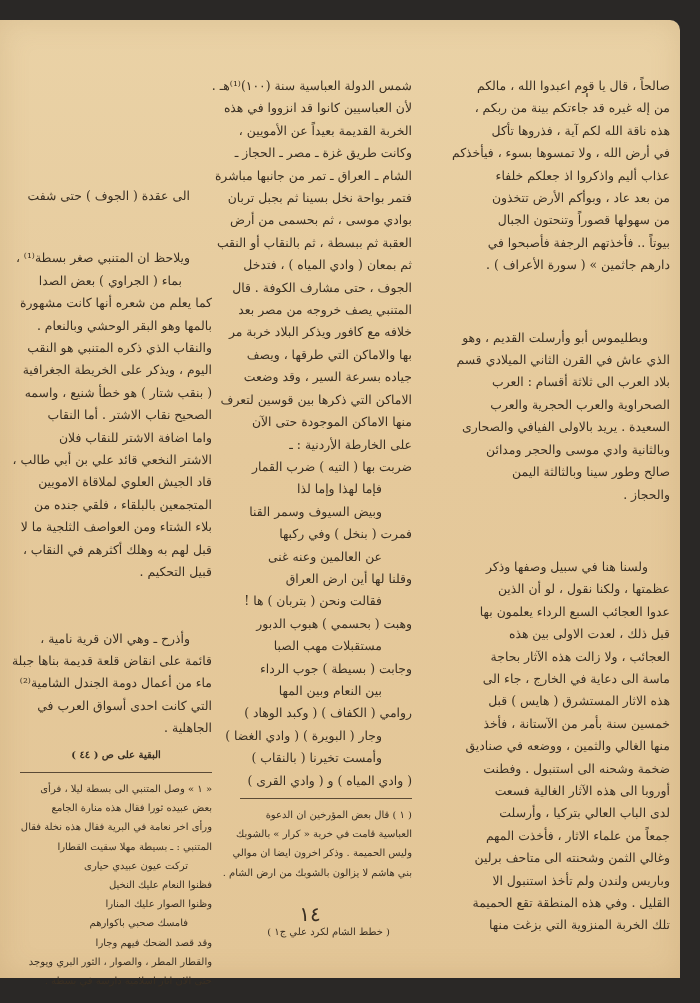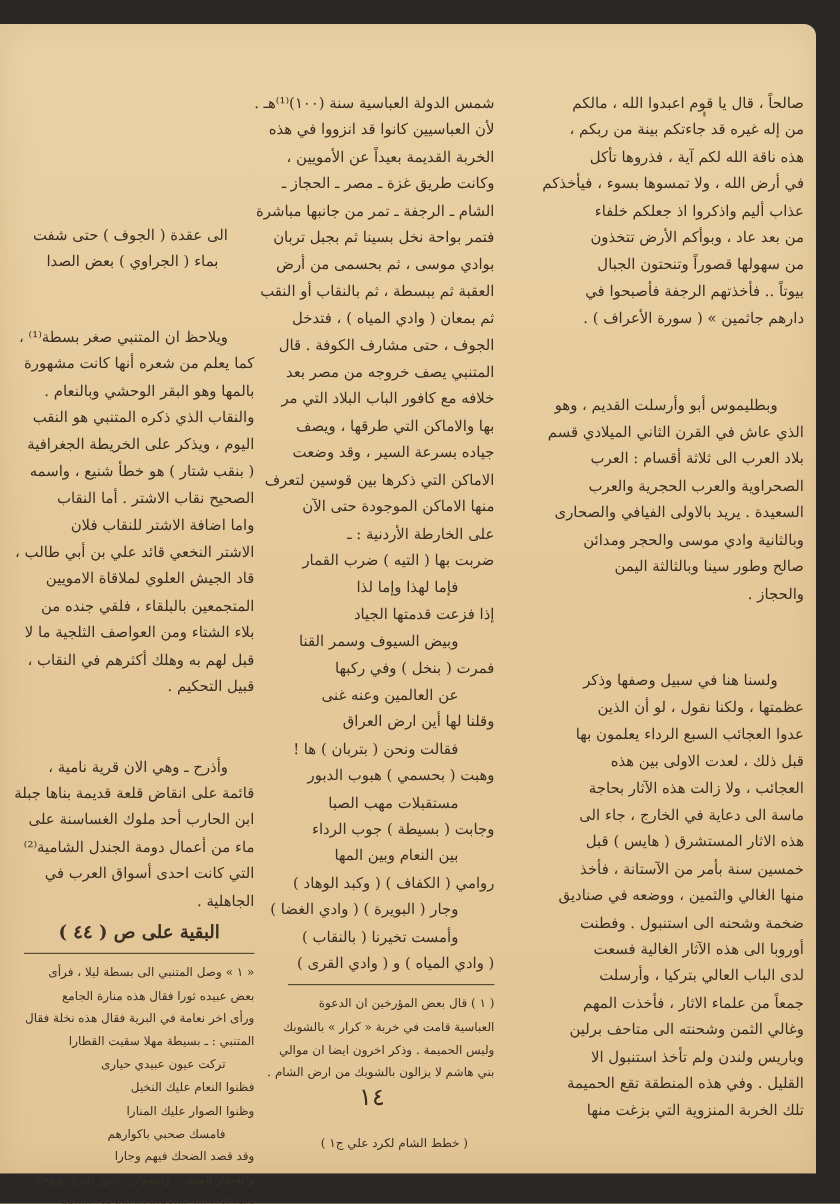--- a/index.html
+++ b/index.html
@@ -34,21 +34,21 @@
   .gap { height: 10px; }
   .verse { display: block; white-space: nowrap; }
   .verse.a { padding-right: 30px; }
   .verse.b { padding-right: 0; }
   .rule {
     height: 1px; background: #5a4a36; margin: 6px 0 6px 0;
   }
   .rule-mid { width: 172px; margin-right: 0; margin-left: auto; }
   .footnote { font-size: 10px; line-height: 19.2px; }
   .continued {
-    text-align: center; font-weight: bold; font-size: 15px;
+    text-align: center; font-weight: bold; font-size: 10px;
     margin: 4px 0 2px 0;
   }
   .fn-verse { display: block; padding-right: 24px; }
   .page-number {
     position: absolute;
     left: 290px; top: 882px; width: 40px;
     text-align: center;
     font-size: 20px; color: #3a2f22; font-weight: normal;
     direction: rtl;
   }
@@ -107,38 +107,37 @@
       <span class="verse">تلك الخربة المنزوية التي بزغت منها</span>
     </p>
   </div>
 
   <div class="col col-mid">
     <p>
       <span class="verse">شمس الدولة العباسية سنة (١٠٠)⁽¹⁾هـ .</span>
       <span class="verse">لأن العباسيين كانوا قد انزووا في هذه</span>
       <span class="verse">الخربة القديمة بعيداً عن الأمويين ،</span>
       <span class="verse">وكانت طريق غزة ـ مصر ـ الحجاز ـ</span>
-      <span class="verse">الشام ـ الرجفة ـ تمر من جانبها مباشرة</span>
+      <span class="verse">الشام ـ العراق ـ تمر من جانبها مباشرة</span>
       <span class="verse">فتمر بواحة نخل بسينا ثم بجبل تربان</span>
       <span class="verse">بوادي موسى ، ثم بحسمى من أرض</span>
       <span class="verse">العقبة ثم ببسطة ، ثم بالنقاب أو النقب</span>
       <span class="verse">ثم بمعان ( وادي المياه ) ، فتدخل</span>
       <span class="verse">الجوف ، حتى مشارف الكوفة . قال</span>
       <span class="verse">المتنبي يصف خروجه من مصر بعد</span>
-      <span class="verse">خلافه مع كافور الباب البلاد التي مر</span>
+      <span class="verse">خلافه مع كافور ويذكر البلاد خربة مر</span>
       <span class="verse">بها والاماكن التي طرقها ، ويصف</span>
       <span class="verse">جياده بسرعة السير ، وقد وضعت</span>
       <span class="verse">الاماكن التي ذكرها بين قوسين لتعرف</span>
       <span class="verse">منها الاماكن الموجودة حتى الآن</span>
       <span class="verse">على الخارطة الأردنية : ـ</span>
     </p>
     <div>
       <span class="verse b">ضربت بها ( التيه ) ضرب القمار</span>
       <span class="verse a">فإما لهذا وإما لذا</span>
-      <span class="verse b">إذا فزعت قدمتها الجياد</span>
       <span class="verse a">وبيض السيوف وسمر القنا</span>
       <span class="verse b">فمرت ( بنخل ) وفي ركبها</span>
       <span class="verse a">عن العالمين وعنه غنى</span>
       <span class="verse b">وقلنا لها أين ارض العراق</span>
       <span class="verse a">فقالت ونحن ( بتربان ) ها !</span>
       <span class="verse b">وهبت ( بحسمي ) هبوب الدبور</span>
       <span class="verse a">مستقبلات مهب الصبا</span>
       <span class="verse b">وجابت ( بسيطة ) جوب الرداء</span>
       <span class="verse a">بين النعام وبين المها</span>
       <span class="verse b">روامي ( الكفاف ) ( وكبد الوهاد )</span>
@@ -151,39 +150,38 @@
       <span class="verse">( ١ ) قال بعض المؤرخين ان الدعوة</span>
       <span class="verse">العباسية قامت في خربة « كرار » بالشوبك</span>
       <span class="verse">وليس الحميمة . وذكر اخرون ايضا ان موالي</span>
       <span class="verse">بني هاشم لا يزالون بالشوبك من ارض الشام .</span>
       <span class="verse indent">( خطط الشام لكرد علي ج١ )</span>
     </div>
   </div>
 
   <div class="col col-left">
     <span class="verse indent">الى عقدة ( الجوف ) حتى شفت</span>
+    <span class="verse indent">ويلاحظ ان المتنبي صغر بسطة⁽¹⁾ ،</span>
     <span class="verse a">بماء ( الجراوي ) بعض الصدا</span>
-    <span class="verse indent">ويلاحظ ان المتنبي صغر بسطة⁽¹⁾ ،</span>
     <span class="verse">كما يعلم من شعره أنها كانت مشهورة</span>
     <span class="verse">بالمها وهو البقر الوحشي وبالنعام .</span>
     <span class="verse">والنقاب الذي ذكره المتنبي هو النقب</span>
     <span class="verse">اليوم ، ويذكر على الخريطة الجغرافية</span>
     <span class="verse">( بنقب شتار ) هو خطأ شنيع ، واسمه</span>
     <span class="verse">الصحيح نقاب الاشتر . أما النقاب</span>
     <span class="verse">واما اضافة الاشتر للنقاب فلان</span>
     <span class="verse">الاشتر النخعي قائد علي بن أبي طالب ،</span>
     <span class="verse">قاد الجيش العلوي لملاقاة الامويين</span>
     <span class="verse">المتجمعين بالبلقاء ، فلقي جنده من</span>
     <span class="verse">بلاء الشتاء ومن العواصف الثلجية ما لا</span>
     <span class="verse">قبل لهم به وهلك أكثرهم في النقاب ،</span>
     <span class="verse">قبيل التحكيم .</span>
     <div class="gap" style="height:4px"></div>
     <span class="verse indent">وأذرح ـ وهي الان قرية نامية ،</span>
     <span class="verse">قائمة على انقاض قلعة قديمة بناها جبلة</span>
-    <span class="verse">ابن الحارب أحد ملوك الغساسنة على</span>
     <span class="verse">ماء من أعمال دومة الجندل الشامية⁽²⁾</span>
     <span class="verse">التي كانت احدى أسواق العرب في</span>
     <span class="verse">الجاهلية .</span>
     <div class="continued">البقية على ص ( ٤٤ )</div>
     <div class="rule"></div>
     <div class="footnote">
       <span class="verse">« ١ » وصل المتنبي الى بسطة ليلا ، فرأى</span>
       <span class="verse">بعض عبيده ثورا فقال هذه منارة الجامع</span>
       <span class="verse">ورأى اخر نعامة في البرية فقال هذه نخلة فقال</span>
       <span class="verse">المتنبي : ـ بسيطة مهلا سقيت القطارا</span>

